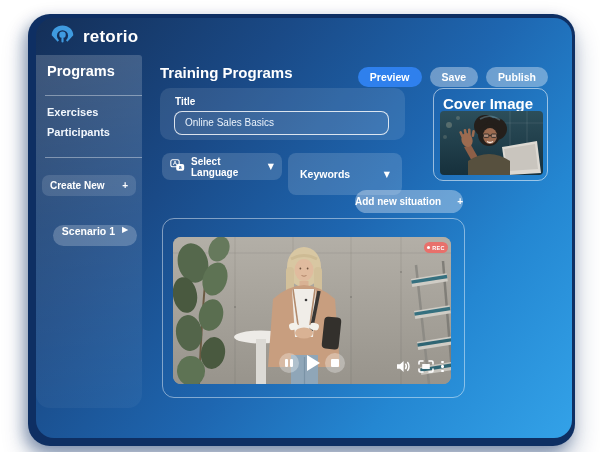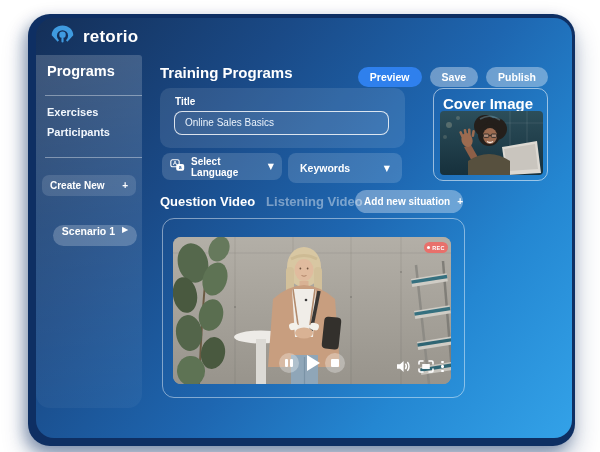--- a/index.html
+++ b/index.html
@@ -62,41 +62,41 @@
   .pill-btn{
     height:20px; border:none; border-radius:10px; padding:0 12px;
     color:#fff; font-size:10.5px; font-weight:800; font-family:inherit; cursor:pointer;
     display:flex; align-items:center;
   }
   .pill-btn.primary{ background:#2f80ed; }
   .pill-btn.muted{ background:rgba(231,240,250,.40); }
 
   
   .title-card{
-    position:absolute; left:124px; top:70px; width:245px; height:60px;
+    position:absolute; left:124px; top:70px; width:245px; height:52px;
     background:rgba(255,255,255,.10); border-radius:10px;
   }
   .title-card .lbl{ position:absolute; left:15px; top:8px; color:#fff; font-size:10px; font-weight:800; }
   .fake-input{
     position:absolute; left:14px; top:23px; width:215px; height:24px;
     border:1.5px solid rgba(255,255,255,.82); border-radius:8px;
     background:rgba(255,255,255,.05); color:#eaf2fb; font-size:10px;
     line-height:21px; padding-left:10px; cursor:text;
   }
 
   
   .lang-btn{
     position:absolute; left:126px; top:135px; width:120px; height:27px;
     background:rgba(255,255,255,.15); border-radius:8px; color:#fff;
     display:flex; align-items:center; gap:6px; padding:0 8px;
     font-size:10px; font-weight:800; cursor:pointer;
   }
   .lang-btn .glyph, .keywords-dd .glyph{ font-size:8px; }
   .keywords-dd{
-    position:absolute; left:252px; top:135px; width:114px; height:30px;
+    position:absolute; left:252px; top:135px; width:114px; height:42px;
     background:rgba(255,255,255,.15); border-radius:8px; color:#fff;
     display:flex; align-items:center; justify-content:space-between; padding:0 12px;
     font-size:10.5px; font-weight:800; cursor:pointer;
   }
 
   
   .cover-panel{
     position:absolute; left:397px; top:70px; width:115px; height:93px;
     border:1px solid rgba(255,255,255,.55); border-radius:10px;
   }
@@ -106,21 +106,21 @@
 
   
   .tabs{ position:absolute; left:124px; top:176px; display:flex; gap:11px; }
   .tab{ font-size:13px; font-weight:800; cursor:pointer; }
   .tab.active{ color:#fff; }
   .tab.inactive{ color:rgba(255,255,255,.42); }
   .add-btn{
     position:absolute; left:319px; top:172px; width:108px; height:23px;
     background:rgba(231,240,250,.38); border:none; border-radius:12px; color:#fff;
     font-size:10px; font-weight:800; font-family:inherit; cursor:pointer;
-    display:flex; align-items:center; justify-content:flex-end; gap:7px;
+    display:flex; align-items:center; justify-content:space-between; gap:7px;
   }
 
   
   .situation{
     position:absolute; left:126px; top:200px; width:303px; height:180px;
     border:1px solid rgba(255,255,255,.45); border-radius:12px;
   }
   .video{
     position:absolute; left:10px; top:18px; width:278px; height:147px;
     border-radius:8px; overflow:hidden; background:#a19d96;
@@ -253,24 +253,20 @@
           <path d="M40 8 Q50 2 60 9" stroke="rgba(140,190,210,.35)" stroke-width="1.6" fill="none"></path>
           <ellipse cx="50" cy="25" rx="7" ry="8" fill="#9c6b50"></ellipse>
           <rect x="43.5" y="23" width="5.4" height="3.4" rx="1" fill="rgba(240,240,245,.25)" stroke="#2b2722" stroke-width="0.9"></rect>
           <rect x="51.2" y="23" width="5.4" height="3.4" rx="1" fill="rgba(240,240,245,.25)" stroke="#2b2722" stroke-width="0.9"></rect>
           <line x1="48.9" y1="24.4" x2="51.2" y2="24.4" stroke="#2b2722" stroke-width="0.9"></line>
           <path d="M47 30.5 Q50 32.5 53 30.5" stroke="#f3e6dc" stroke-width="1.4" fill="none"></path>
         </svg>
       </div>
     </div>
 
-    <div class="tabs">
-      <span class="tab active">Question Video</span>
-      <span class="tab inactive">Listening Video</span>
-    </div>
     <button class="add-btn">
       <span>Add new situation</span>
       <span>+</span>
     </button>
 
     <div class="situation">
       <div class="video">
         <svg class="scene" width="278" height="147" viewBox="0 0 278 147" preserveAspectRatio="none">
           <defs>
             <linearGradient id="wall" x1="0" y1="0" x2="0" y2="1">

